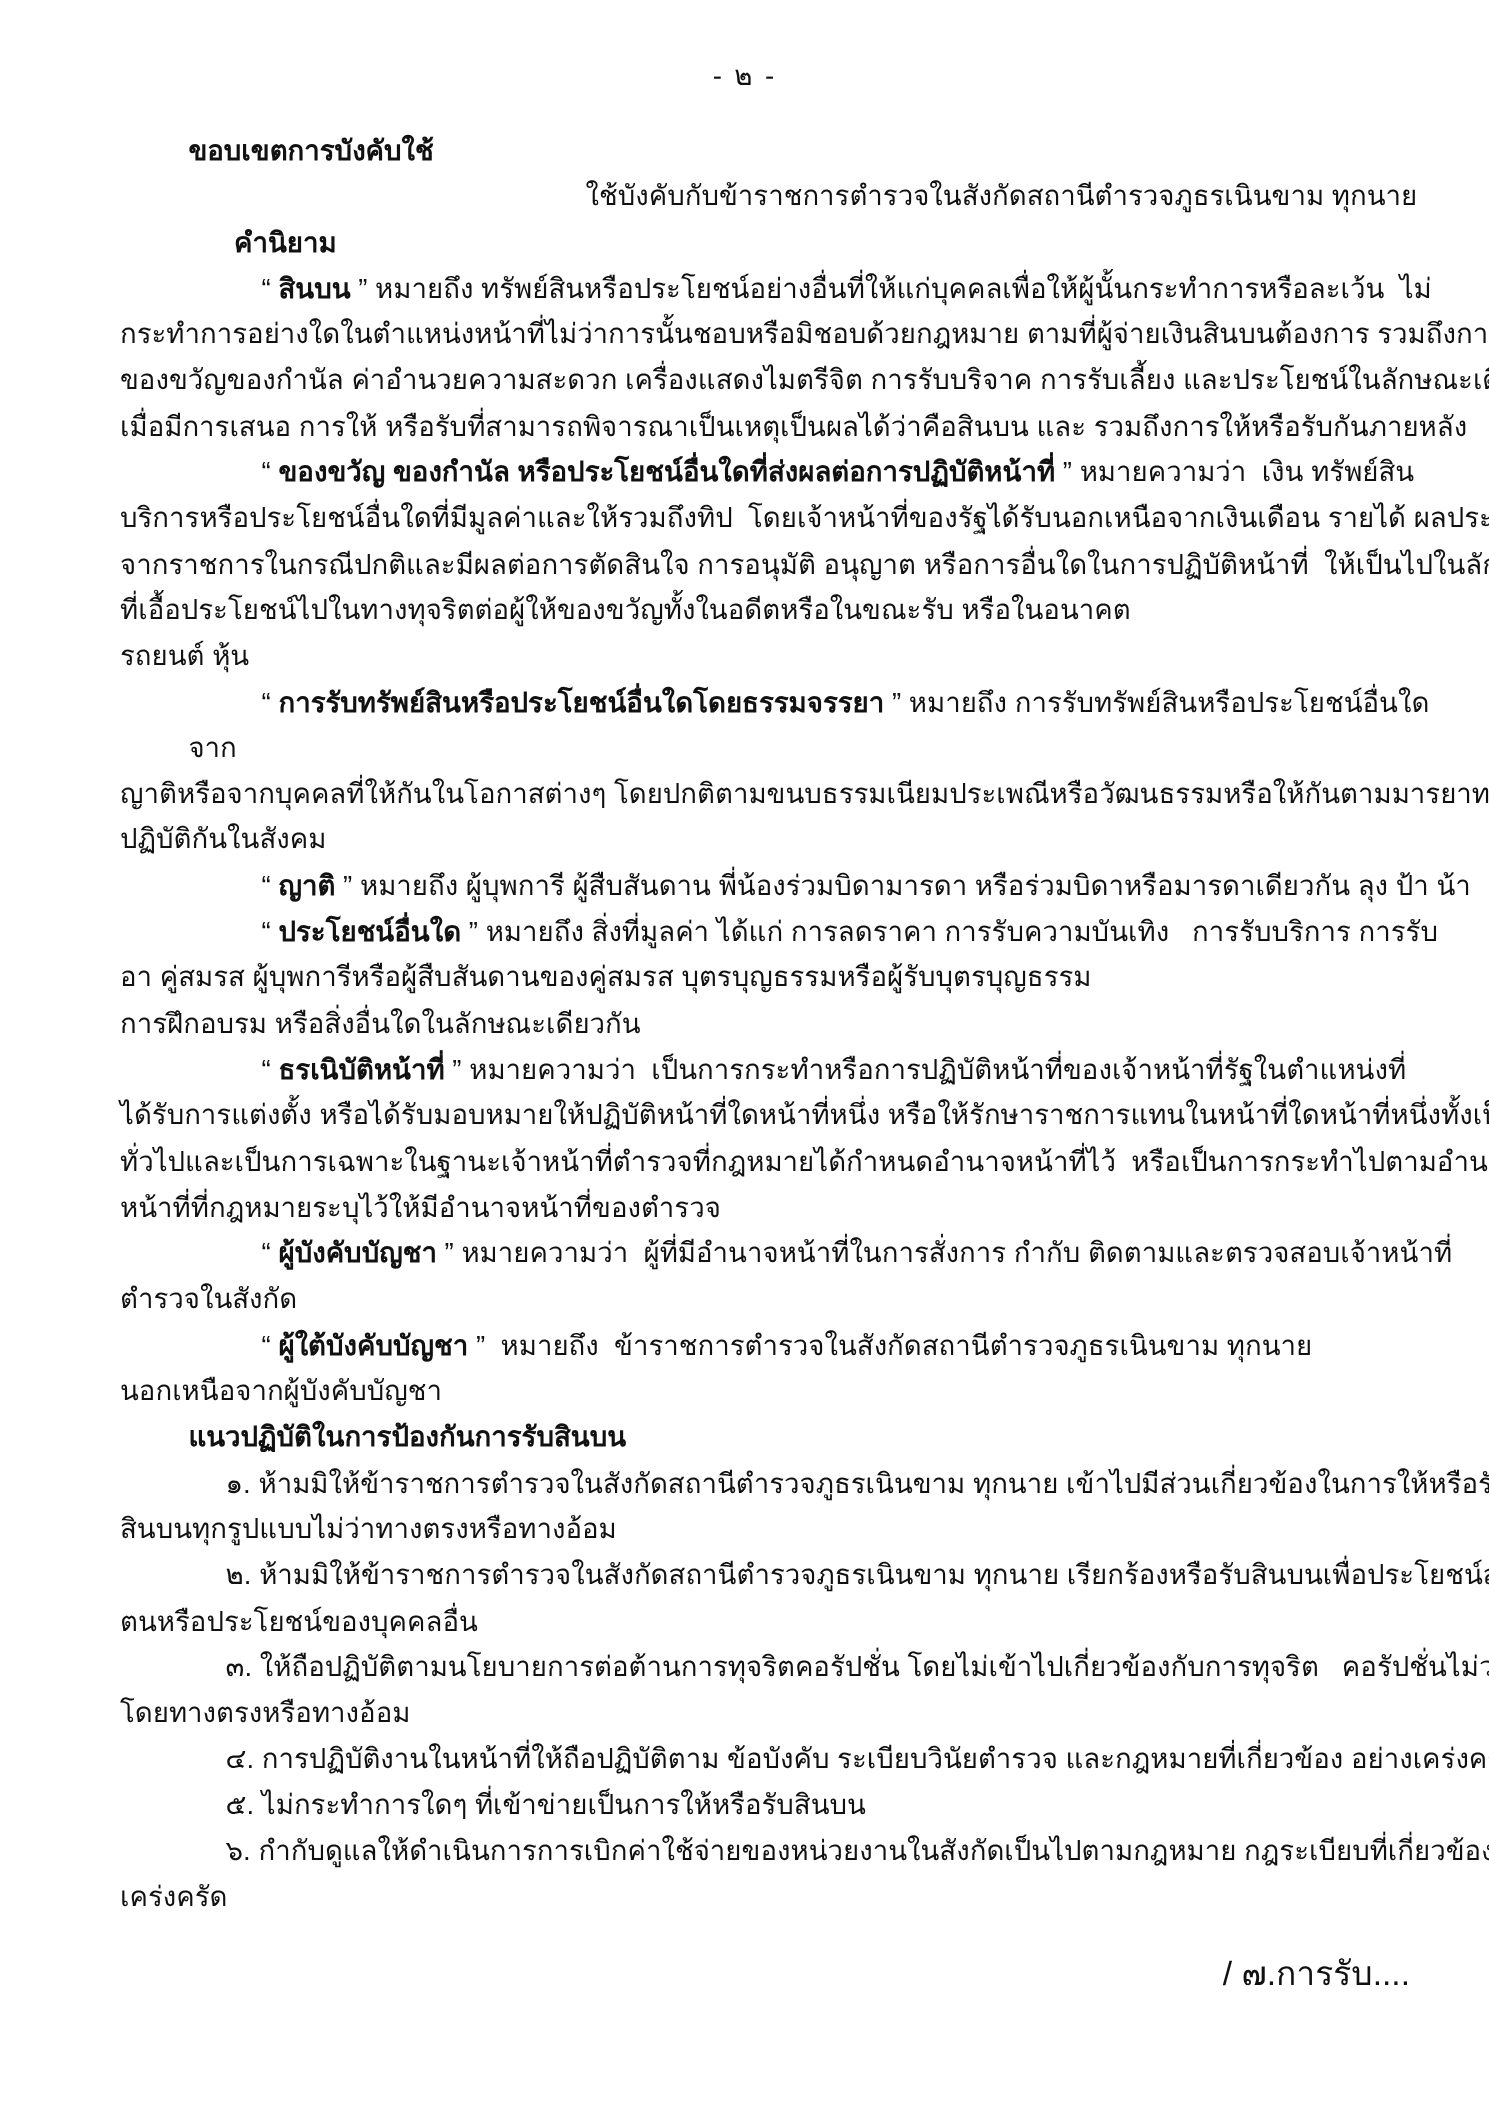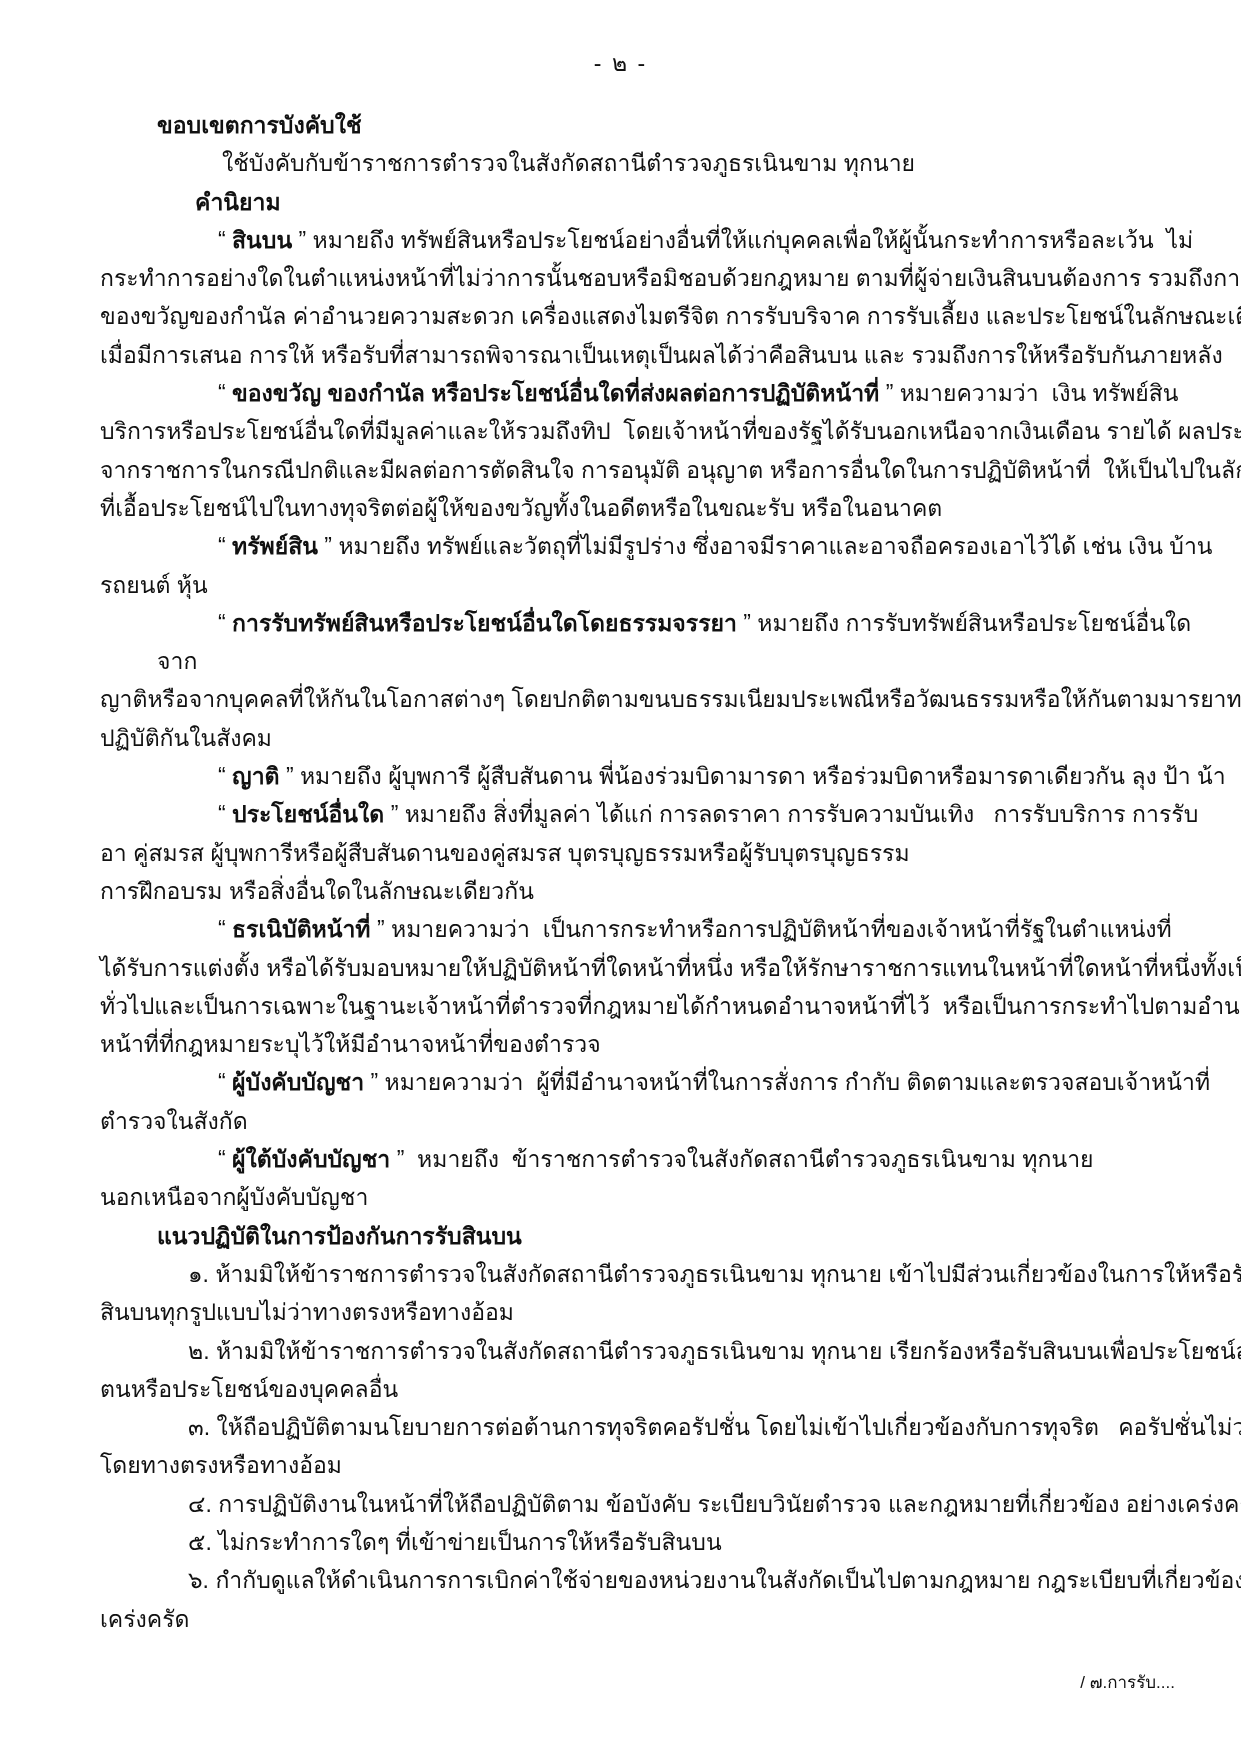--- a/index.html
+++ b/index.html
@@ -27,27 +27,27 @@
     white-space:pre;
     font-size:23px;
     line-height:38.3px;
     height:38.3px;
   }
   .seg-bold{font-weight:bold;}
   .ind-body{padding-left:0;}
   .ind-section{padding-left:57px;}
   .ind-label{padding-left:95px;}
   .ind-term{padding-left:118px;}
-  .ind-sub{padding-left:122px;}
+  .ind-sub{padding-left:122px;text-align:right;}
   .ind-item{padding-left:88px;}
   .footer{
     margin-top:26px;
     padding-right:66px;
     text-align:right;
-    font-size:17px;
+    font-size:28px;
     line-height:38px;
   }
 </style>
 </head>
 <body>
 
 <div class="page">
   <div class="page-number">- ๒ -</div>
 
   <div class="doc-body" id="doc-body">
@@ -55,21 +55,20 @@
       <div class="line ind-sub"><span class="seg">ใช้บังคับกับข้าราชการตำรวจในสังกัดสถานีตำรวจภูธรเนินขาม ทุกนาย</span></div>
       <div class="line ind-label"><span class="seg-bold">คำนิยาม</span></div>
       <div class="line ind-term"><span class="seg">“ </span><span class="seg-bold">สินบน</span><span class="seg"> ” หมายถึง ทรัพย์สินหรือประโยชน์อย่างอื่นที่ให้แก่บุคคลเพื่อให้ผู้นั้นกระทำการหรือละเว้น  ไม่</span></div>
       <div class="line ind-body"><span class="seg">กระทำการอย่างใดในตำแหน่งหน้าที่ไม่ว่าการนั้นชอบหรือมิชอบด้วยกฎหมาย ตามที่ผู้จ่ายเงินสินบนต้องการ รวมถึงการรับ</span></div>
       <div class="line ind-body"><span class="seg">ของขวัญของกำนัล ค่าอำนวยความสะดวก เครื่องแสดงไมตรีจิต การรับบริจาค การรับเลี้ยง และประโยชน์ในลักษณะเดียวกัน</span></div>
       <div class="line ind-body"><span class="seg">เมื่อมีการเสนอ การให้ หรือรับที่สามารถพิจารณาเป็นเหตุเป็นผลได้ว่าคือสินบน และ รวมถึงการให้หรือรับกันภายหลัง</span></div>
       <div class="line ind-term"><span class="seg">“ </span><span class="seg-bold">ของขวัญ ของกำนัล หรือประโยชน์อื่นใดที่ส่งผลต่อการปฏิบัติหน้าที่</span><span class="seg"> ” หมายความว่า  เงิน ทรัพย์สิน</span></div>
       <div class="line ind-body"><span class="seg">บริการหรือประโยชน์อื่นใดที่มีมูลค่าและให้รวมถึงทิป  โดยเจ้าหน้าที่ของรัฐได้รับนอกเหนือจากเงินเดือน รายได้ ผลประโยชน์</span></div>
       <div class="line ind-body"><span class="seg">จากราชการในกรณีปกติและมีผลต่อการตัดสินใจ การอนุมัติ อนุญาต หรือการอื่นใดในการปฏิบัติหน้าที่  ให้เป็นไปในลักษณะ</span></div>
       <div class="line ind-body"><span class="seg">ที่เอื้อประโยชน์ไปในทางทุจริตต่อผู้ให้ของขวัญทั้งในอดีตหรือในขณะรับ หรือในอนาคต</span></div>
-      <div class="line ind-term"><span class="seg">“ </span><span class="seg-bold">ทรัพย์สิน</span><span class="seg"> ” หมายถึง ทรัพย์และวัตถุที่ไม่มีรูปร่าง ซึ่งอาจมีราคาและอาจถือครองเอาไว้ได้ เช่น เงิน บ้าน</span></div>
       <div class="line ind-body"><span class="seg">รถยนต์ หุ้น</span></div>
       <div class="line ind-term"><span class="seg">“ </span><span class="seg-bold">การรับทรัพย์สินหรือประโยชน์อื่นใดโดยธรรมจรรยา</span><span class="seg"> ” หมายถึง การรับทรัพย์สินหรือประโยชน์อื่นใด</span></div>
       <div class="line ind-section"><span class="seg">จาก</span></div>
       <div class="line ind-body"><span class="seg">ญาติหรือจากบุคคลที่ให้กันในโอกาสต่างๆ โดยปกติตามขนบธรรมเนียมประเพณีหรือวัฒนธรรมหรือให้กันตามมารยาทที่</span></div>
       <div class="line ind-body"><span class="seg">ปฏิบัติกันในสังคม</span></div>
       <div class="line ind-term"><span class="seg">“ </span><span class="seg-bold">ญาติ</span><span class="seg"> ” หมายถึง ผู้บุพการี ผู้สืบสันดาน พี่น้องร่วมบิดามารดา หรือร่วมบิดาหรือมารดาเดียวกัน ลุง ป้า น้า</span></div>
       <div class="line ind-term"><span class="seg">“ </span><span class="seg-bold">ประโยชน์อื่นใด</span><span class="seg"> ” หมายถึง สิ่งที่มูลค่า ได้แก่ การลดราคา การรับความบันเทิง   การรับบริการ การรับ</span></div>
       <div class="line ind-body"><span class="seg">อา คู่สมรส ผู้บุพการีหรือผู้สืบสันดานของคู่สมรส บุตรบุญธรรมหรือผู้รับบุตรบุญธรรม</span></div>
       <div class="line ind-body"><span class="seg">การฝึกอบรม หรือสิ่งอื่นใดในลักษณะเดียวกัน</span></div>
       <div class="line ind-term"><span class="seg">“ </span><span class="seg-bold">ธรเนิบัติหน้าที่</span><span class="seg"> ” หมายความว่า  เป็นการกระทำหรือการปฏิบัติหน้าที่ของเจ้าหน้าที่รัฐในตำแหน่งที่</span></div>

